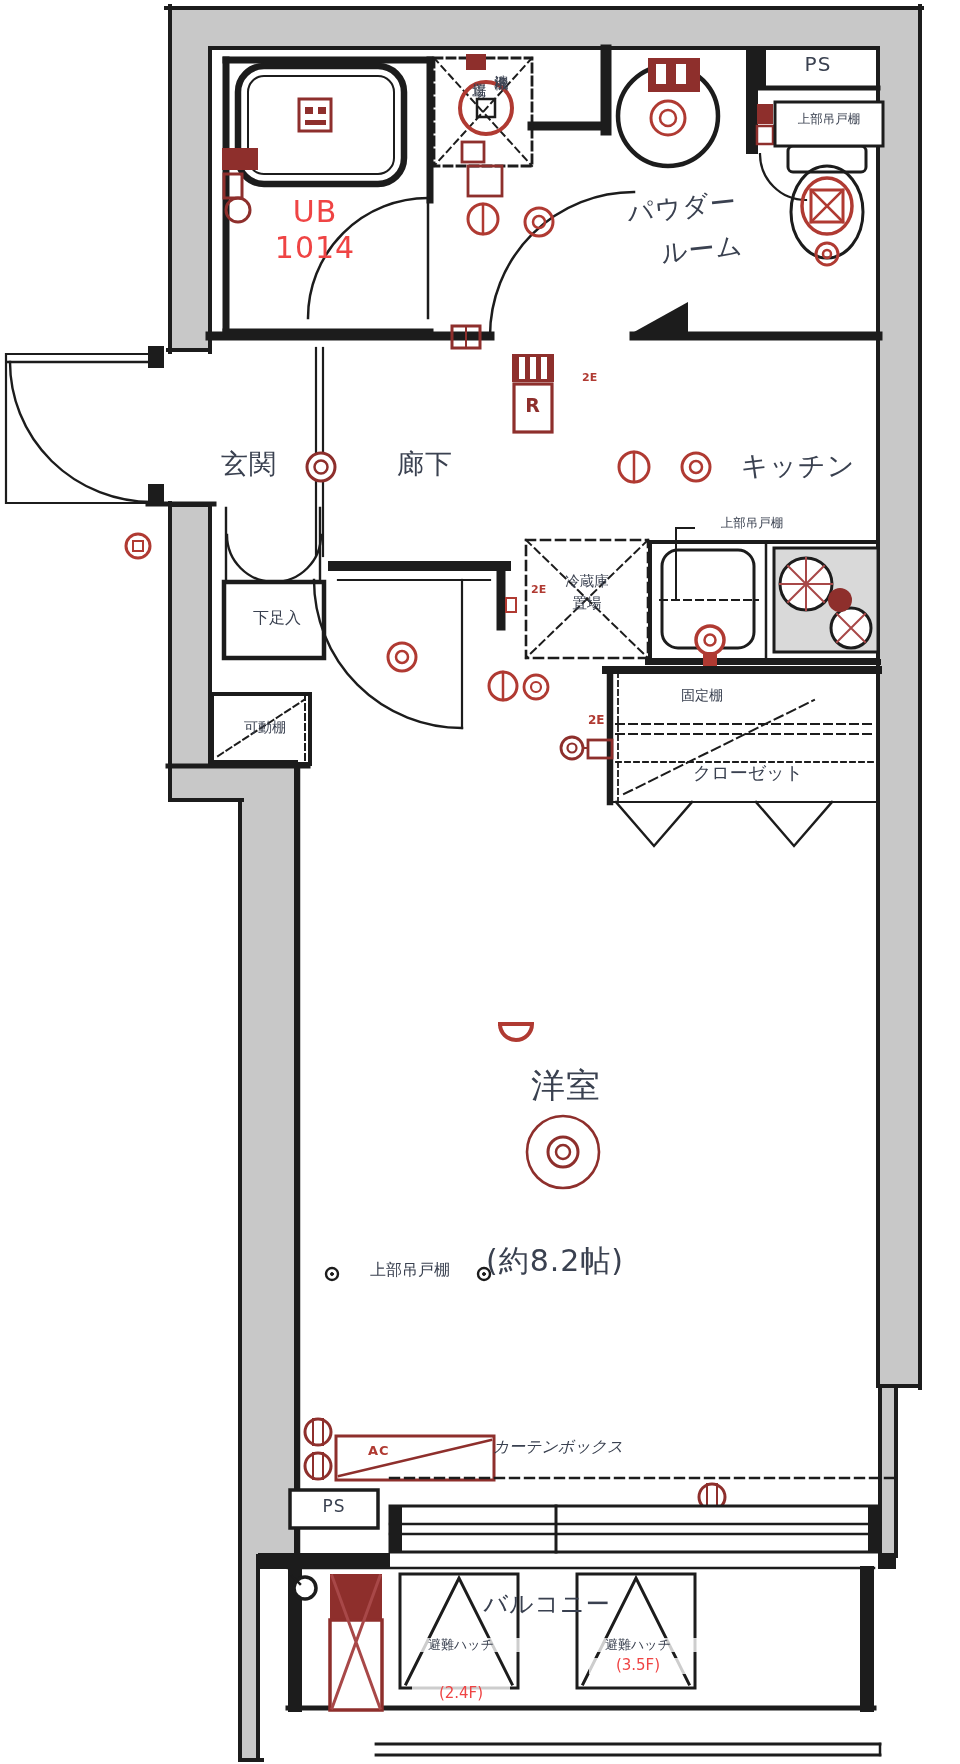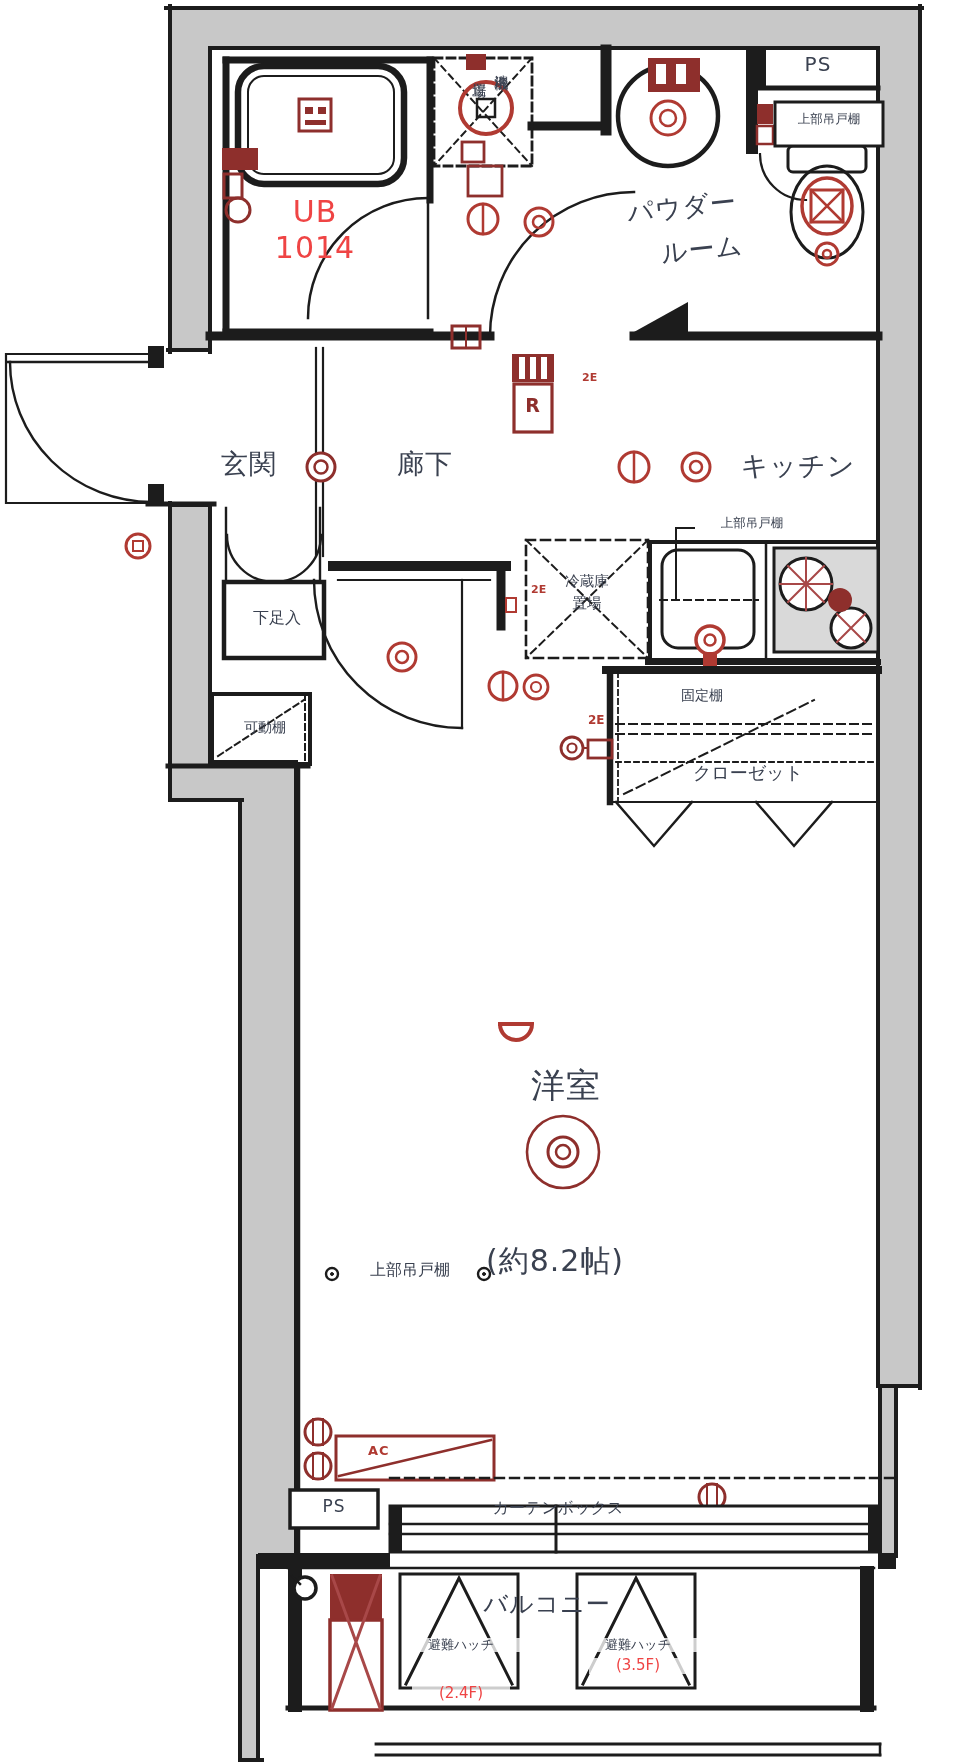--- a/index.html
+++ b/index.html
@@ -358,21 +358,21 @@
 
   <div class="lbl c halo" style="left:672px;top:688px;width:56px;font-size:14px;letter-spacing:0;">固定棚</div>
   <div class="lbl c" style="left:688px;top:764px;width:120px;font-size:18px;letter-spacing:0;">クローゼット</div>
   <div class="lbl red" style="left:560px;top:714px;font-size:12px;letter-spacing:0;">2E</div>
 
   <div class="lbl c" style="left:516px;top:1068px;width:100px;font-size:34px;">洋室</div>
   <div class="lbl c" style="left:457px;top:1245px;width:196px;font-size:30px;">(約8.2帖)</div>
   <div class="lbl c" style="left:344px;top:1262px;width:132px;font-size:16px;letter-spacing:0;">上部吊戸棚</div>
 
   <div class="lbl red" style="left:340px;top:1400px;font-size:13px;margin-top:44px;">AC</div>
-  <div class="lbl c" style="left:472px;top:1500px;width:172px;font-size:16px;letter-spacing:0;">カーテンボックス</div>
+  <div class="lbl c" style="left:472px;top:1439px;width:172px;font-size:16px;letter-spacing:0;font-style:italic;">カーテンボックス</div>
   <div class="lbl c" style="left:306px;top:1498px;width:56px;font-size:17px;">PS</div>
 
   <div class="lbl c" style="left:452px;top:1592px;width:190px;font-size:24px;">バルコニー</div>
   <div class="lbl c halo" style="left:402px;top:1638px;width:114px;font-size:13px;letter-spacing:0;">避難ハッチ</div>
   <div class="lbl c blue halo" style="left:412px;top:1658px;width:94px;font-size:15px;letter-spacing:0;margin-top:28px;">(2.4F)</div>
   <div class="lbl c halo" style="left:579px;top:1638px;width:114px;font-size:13px;letter-spacing:0;">避難ハッチ</div>
   <div class="lbl c blue halo" style="left:589px;top:1658px;width:94px;font-size:15px;letter-spacing:0;">(3.5F)</div>
 </div>
 
 </body></html>

